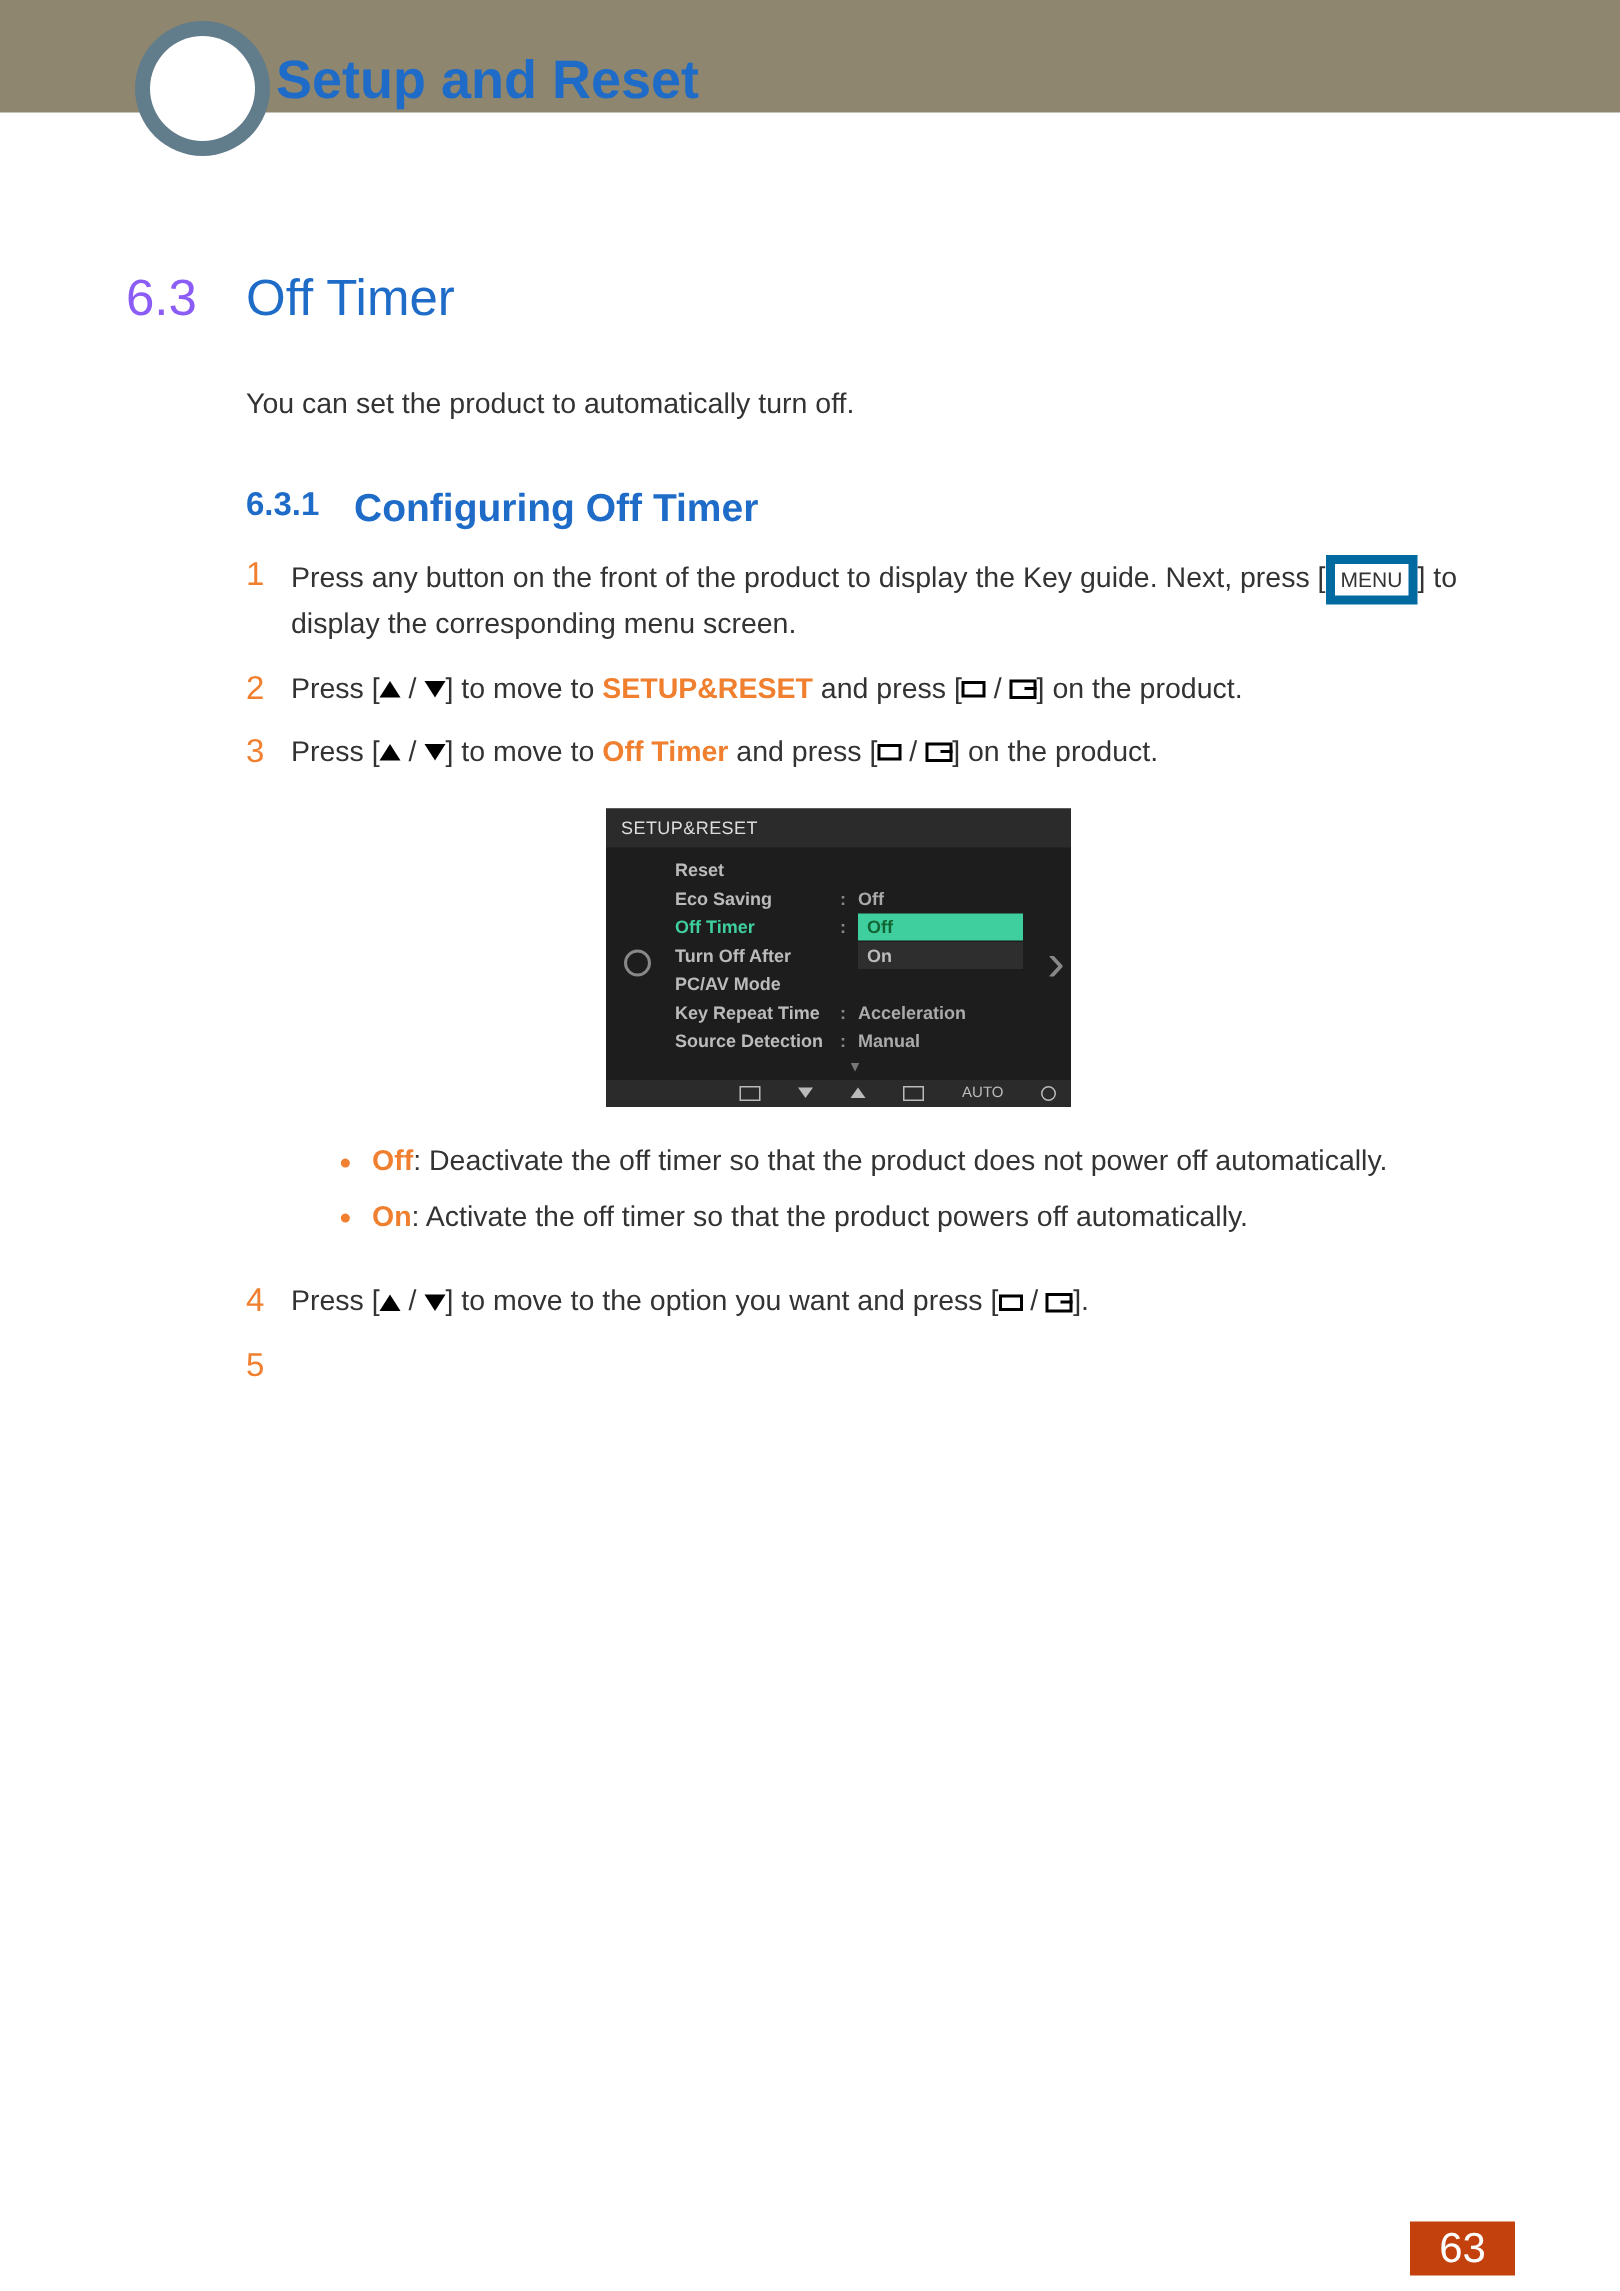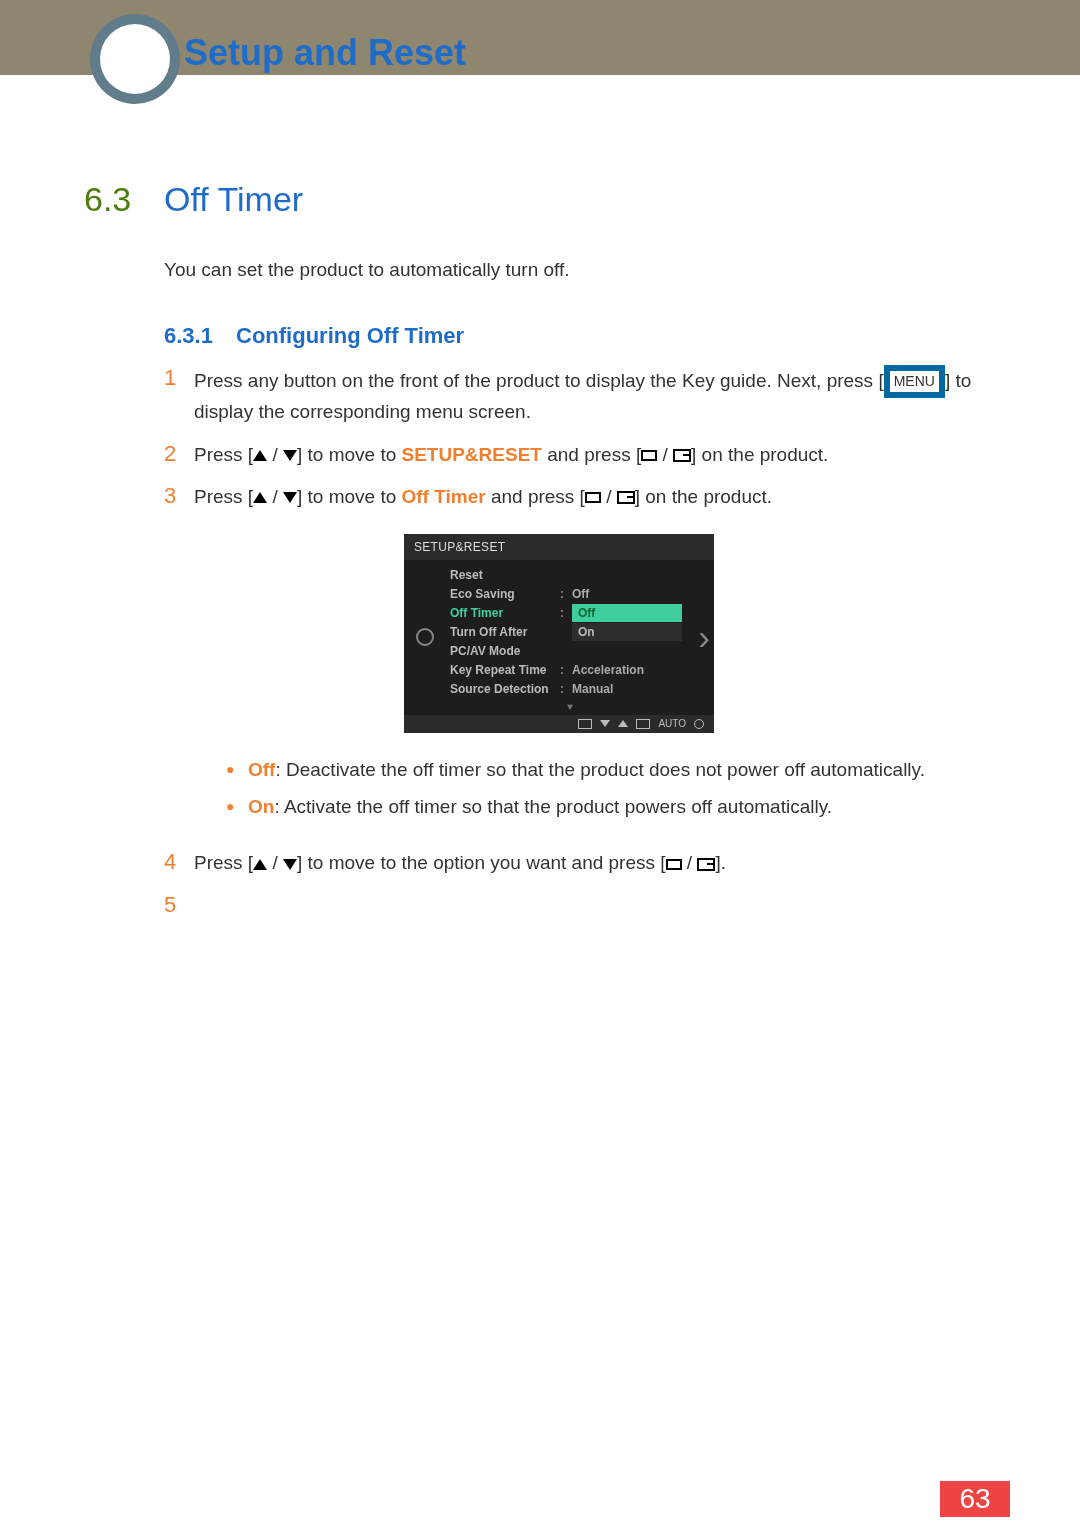--- a/index.html
+++ b/index.html
@@ -10,28 +10,28 @@
   .hdr-bar { position:absolute; top:0; left:0; right:0; height:75px; }
   .hdr-left { position:absolute; top:0; left:0; width:170px; height:75px; background:#8f8670; }
   .hdr-right { position:absolute; top:0; left:170px; right:0; height:75px; background:#8f8670; }
   .hdr-circle { position:absolute; top:14px; left:90px; width:90px; height:90px; border-radius:50%; background:#617c8a; z-index:2; }
   .hdr-circle::after { content:""; position:absolute; top:10px; left:10px; right:10px; bottom:10px; border-radius:50%; background:#fff; }
   .hdr-title { position:absolute; top:32px; left:184px; font-size:36px; font-weight:bold; color:#1f6cc8; z-index:3; }
 
   .content { position:absolute; top:180px; left:84px; right:84px; }
 
   .sec-row { display:flex; margin-bottom:40px; }
-  .sec-num { width:80px; font-size:34px; color:#4d7c0f; }
+  .sec-num { width:80px; font-size:34px; color:#8b5cf6; }
   .sec-title { font-size:34px; color:#1f6cc8; }
 
   .lead { font-size:19px; color:#333; margin-left:80px; margin-bottom:42px; }
 
   .sub-row { display:flex; margin-left:80px; margin-bottom:16px; }
   .sub-num { width:72px; font-size:22px; font-weight:bold; color:#1f6cc8; }
-  .sub-title { font-size:22px; font-weight:bold; color:#1f6cc8;text-align:center; }
+  .sub-title { font-size:26px; font-weight:bold; color:#1f6cc8;text-align:center; }
 
   .steps { margin-left:80px; }
   .step { display:flex; margin-bottom:14px; }
   .step-n { width:30px; font-size:22px; color:#f08030; flex-shrink:0; }
   .step-body { font-size:19px; color:#333; line-height:1.5; }
   .step-body .hl { color:#f08030; font-weight:bold; }
   .step-body .menu-box { display:inline-block; border:6px solid #0369a1; padding:0 4px; font-size:14px; font-family:Arial; vertical-align:middle; }
   .tri-up { display:inline-block; width:0; height:0; border-left:7px solid transparent; border-right:7px solid transparent; border-bottom:11px solid #000; vertical-align:middle; }
   .tri-down { display:inline-block; width:0; height:0; border-left:7px solid transparent; border-right:7px solid transparent; border-top:11px solid #000; vertical-align:middle; }
   .rect-ico { display:inline-block; width:16px; height:11px; border:2px solid #000; vertical-align:middle; }
@@ -51,35 +51,35 @@
   .osd-list { flex:1; padding:6px 0;font-weight:bold; }
   .osd-row { display:flex; align-items:center; height:19px; padding:0 4px; }
   .osd-label { width:110px; color:#bbb; }
   .osd-label.sel { color:#3fcf9f; }
   .osd-colon { width:12px; color:#888; }
   .osd-val { color:#aaa; }
   .osd-opt { background:#3fcf9f; color:#163; width:110px; padding:0 6px; }
   .osd-opt.dim { background:#2e2e2e; color:#bbb; }
   .osd-rside { width:20px; display:flex; align-items:center; justify-content:center; color:#888; }
   .osd-arrow { font-size:35px; line-height:0; color:#888; }
-  .osd-ft { background:#2b2b2b; height:18px; display:flex; align-items:center; justify-content:flex-end; gap:8px; padding:0 10px; color:#bbb; font-size:10px; }
+  .osd-ft { background:#2b2b2b; height:18px; display:flex; align-items:center; justify-content:flex-end; gap:25px; padding:0 10px; color:#bbb; font-size:10px; }
   .osd-ft .i { width:14px; height:10px; border:1px solid #bbb; }
   .osd-ft .itri-d { width:0; height:0; border-left:5px solid transparent; border-right:5px solid transparent; border-top:7px solid #bbb; }
   .osd-ft .itri-u { width:0; height:0; border-left:5px solid transparent; border-right:5px solid transparent; border-bottom:7px solid #bbb; }
   .osd-ft .pwr { width:10px; height:10px; border:1px solid #bbb; border-radius:50%; position:relative; }
   .osd-down-arrow { text-align:center; color:#777; font-size:10px; height:10px; }
 
   .bullets { margin:10px 0 14px 32px; }
   .bullets .b { display:flex; font-size:19px; color:#333; line-height:1.55; margin-bottom:8px; }
   .bullets .dot { width:22px; color:#f08030; font-size:14px; padding-top:4px; }
 
   
   .ftr { position:absolute; left:0; right:0; bottom:0; height:55px; }
   .ftr-left { position:absolute; left:84px; right:130px; bottom:10px; height:36px; background:#dbd2bb; display:flex; align-items:center; justify-content:flex-end; padding-right:16px; color:#5e6b74; font-size:19px; }
-  .ftr-right { position:absolute; right:70px; bottom:10px; width:70px; height:36px; background:#ef4444; color:#fff; font-size:28px; display:flex; align-items:center; justify-content:center; }
+  .ftr-right { position:absolute; right:70px; bottom:10px; width:70px; height:36px; background:#c2410c; color:#fff; font-size:28px; display:flex; align-items:center; justify-content:center; }
 </style>
 </head>
 <body>
 
 <div class="page">
   <div class="hdr-bar">
     <div class="hdr-left"></div>
     <div class="hdr-right"></div>
   </div>
   <div class="hdr-circle"></div>

